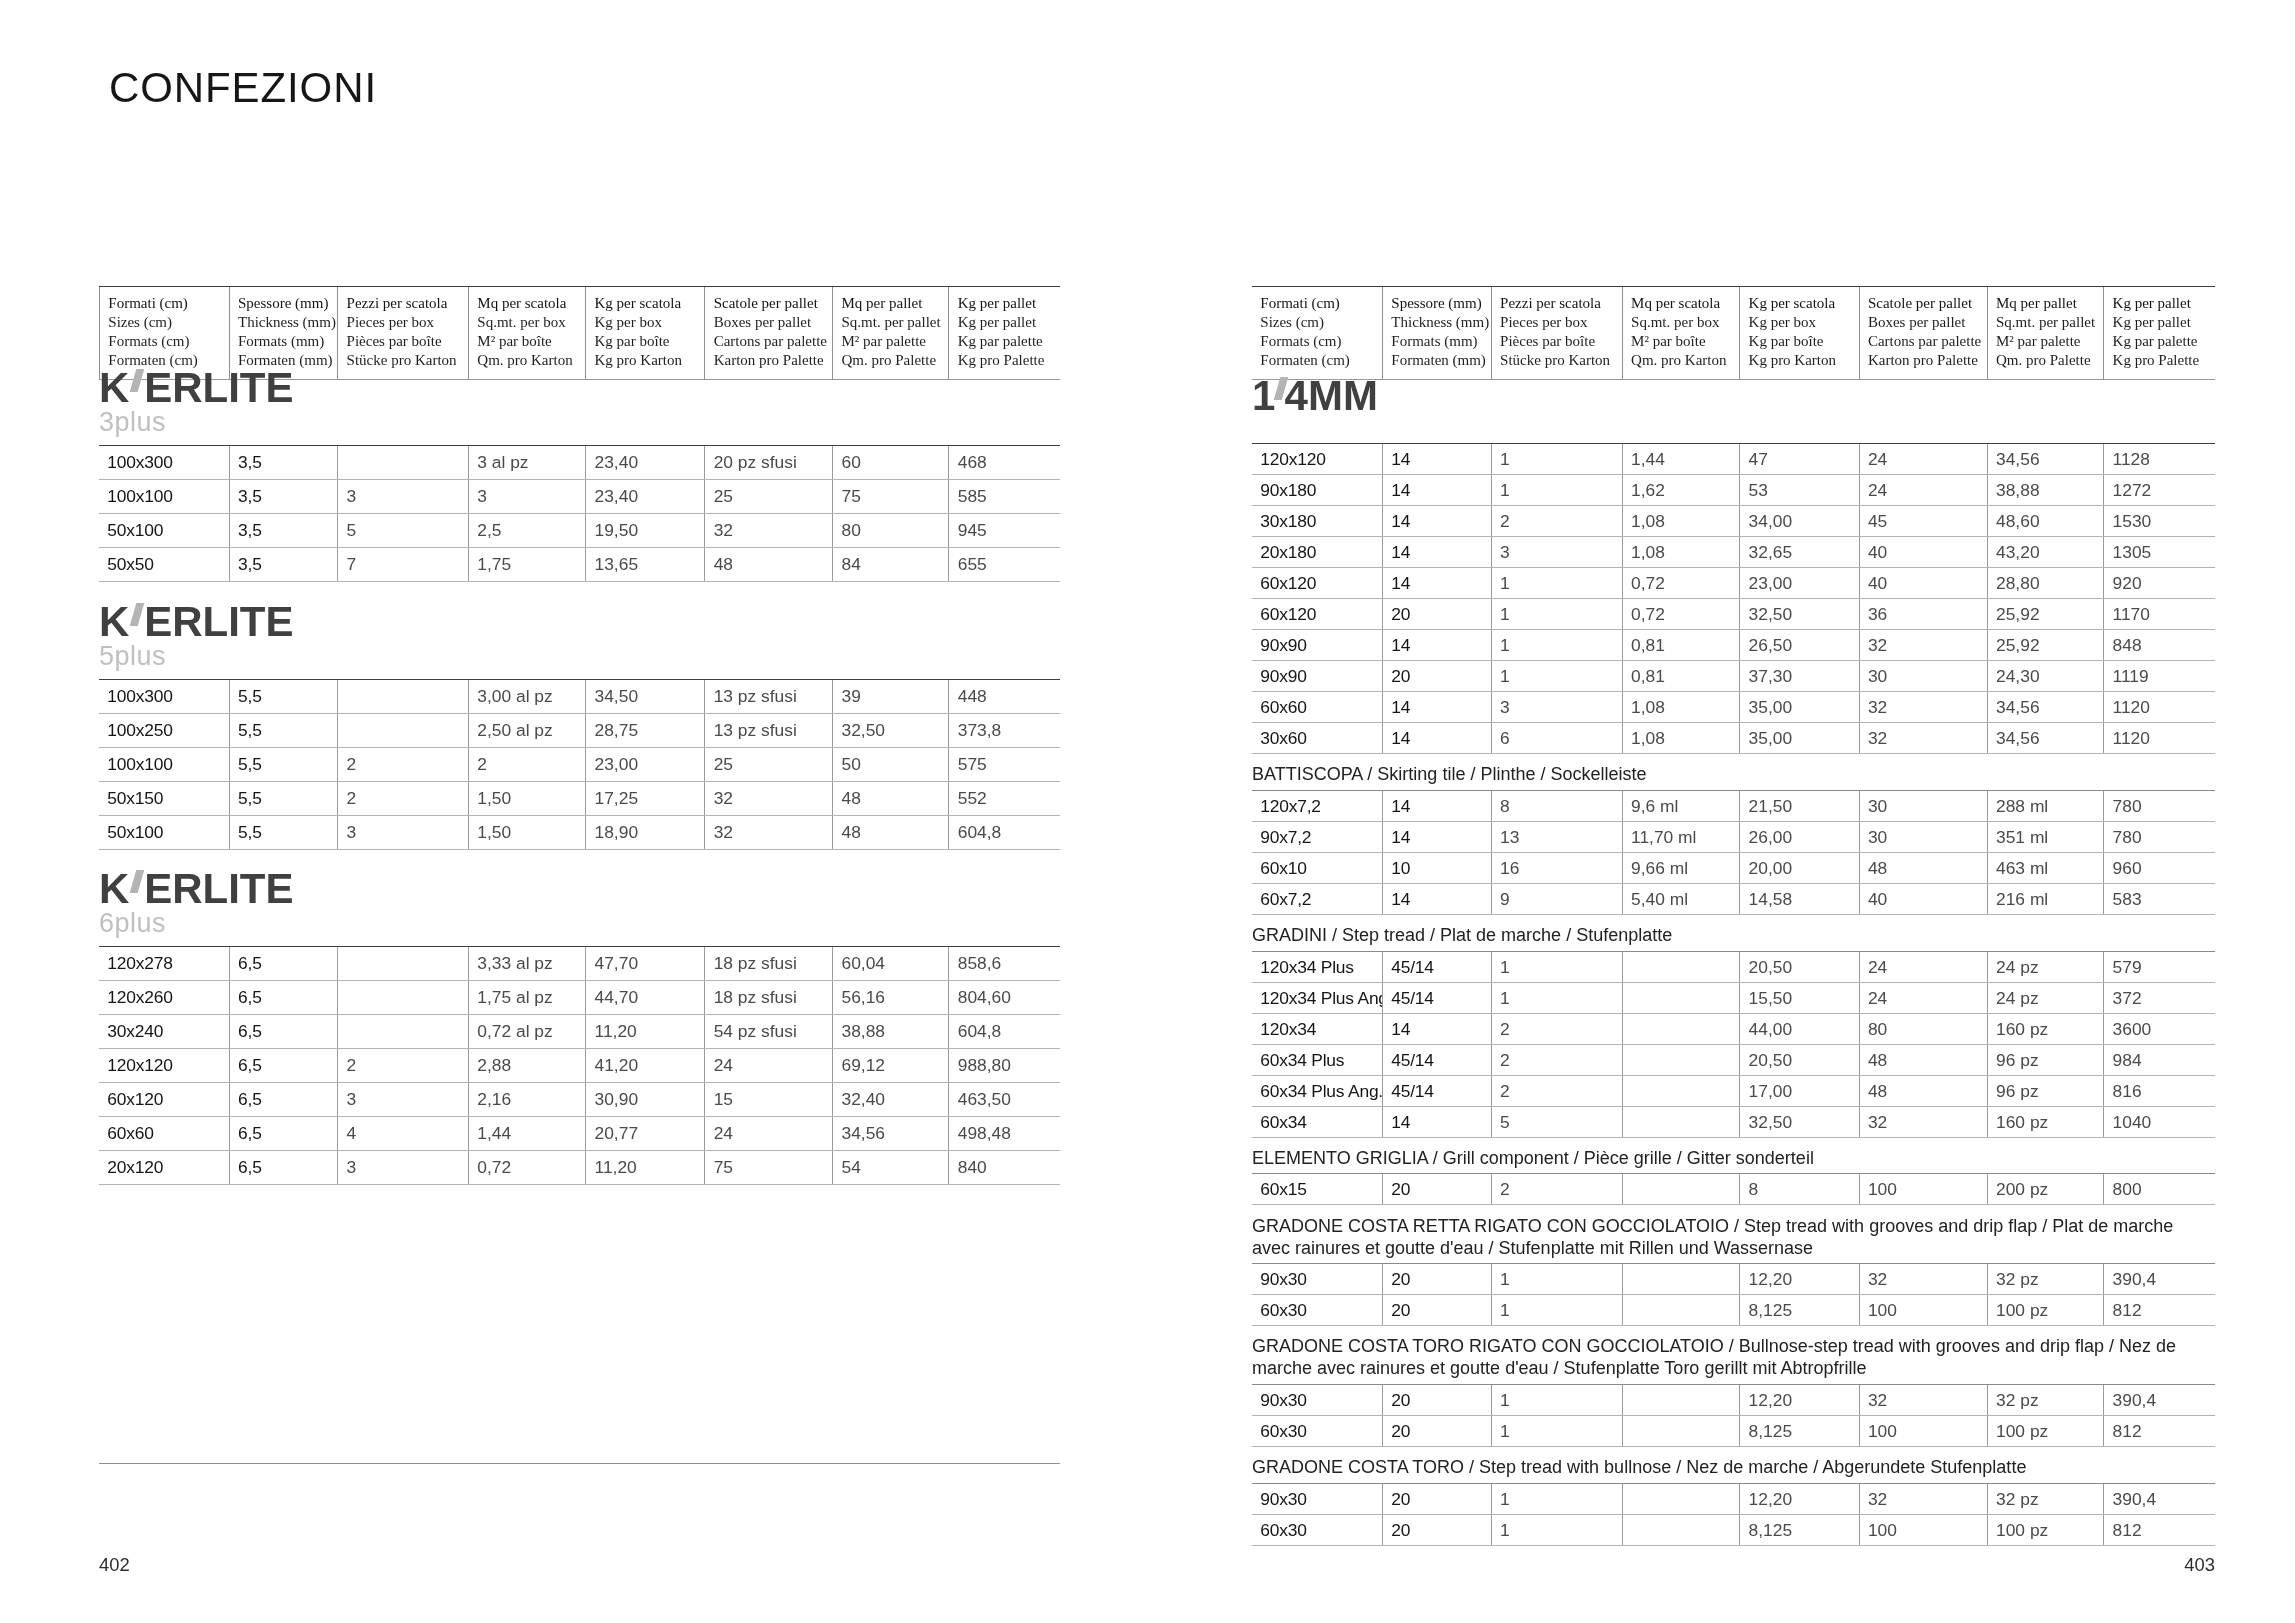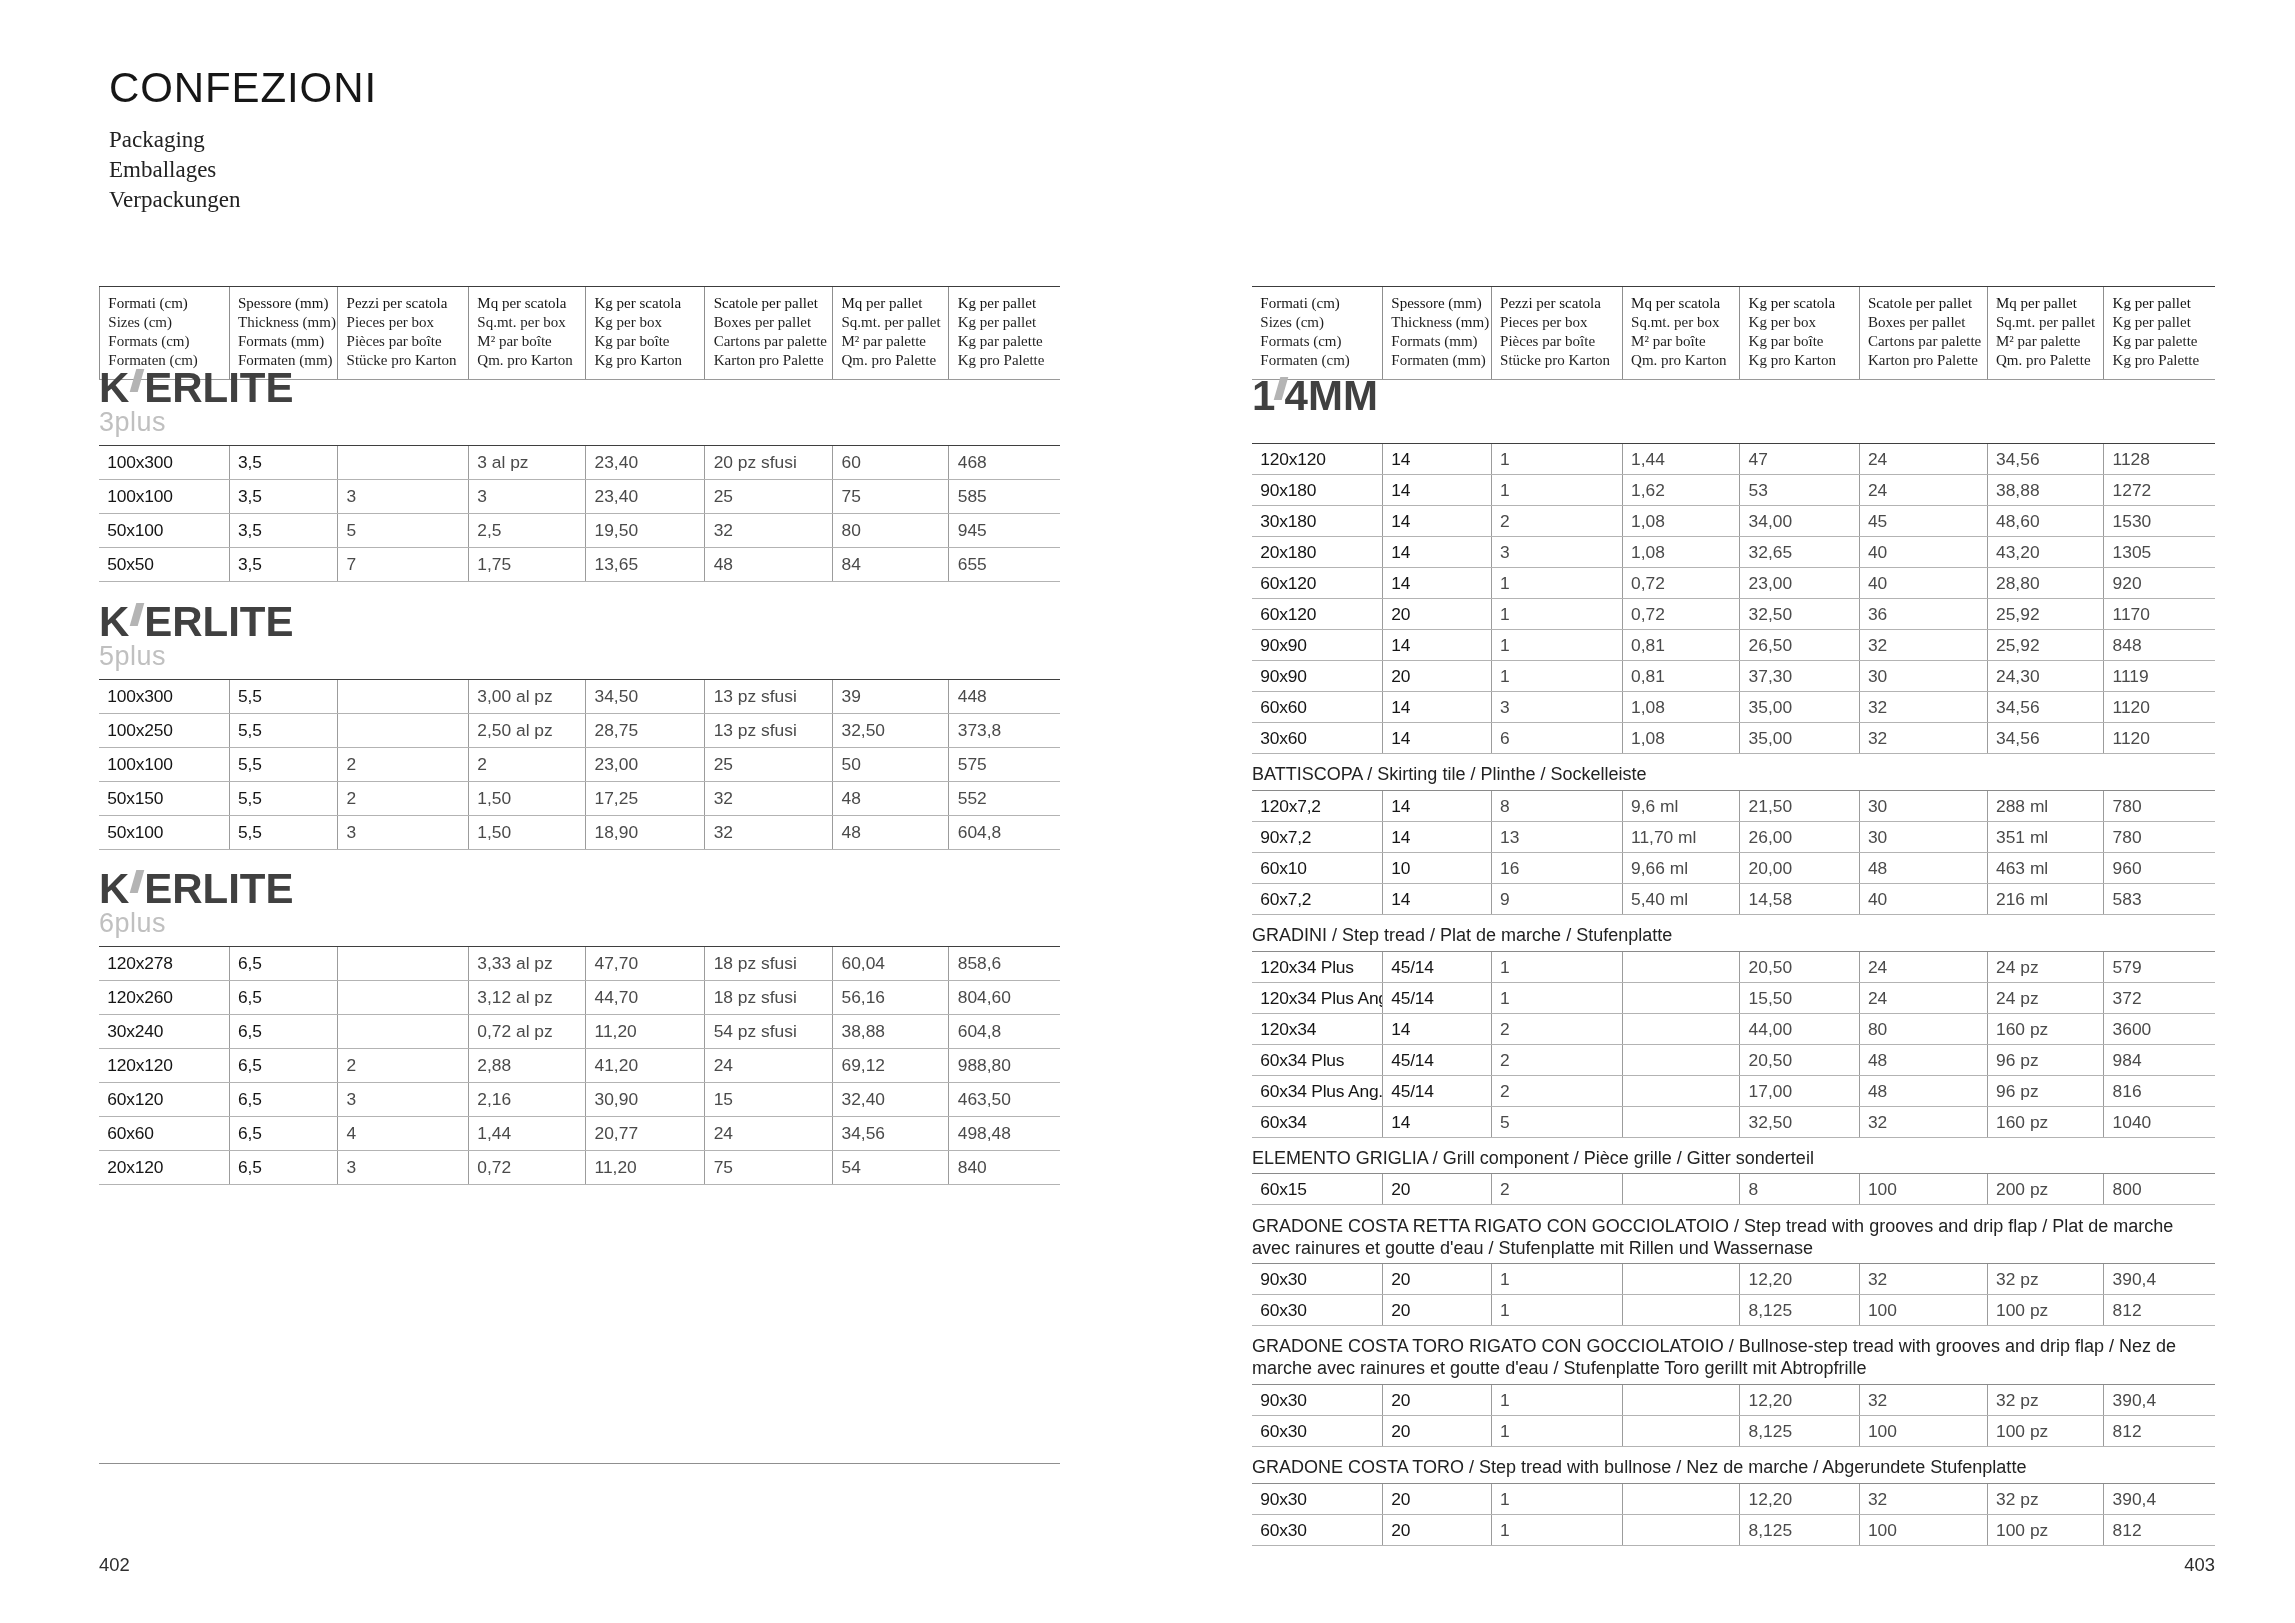--- a/index.html
+++ b/index.html
@@ -60,26 +60,20 @@
   .pageno.left{left:99px;}
   .pageno.right{left:1252px;width:963px;text-align:right;}
 </style>
 </head>
 <body>
 
 <div class="sheet">
 
   <div class="title-block">
     <h1 class="main-title">CONFEZIONI</h1>
-    <div>
-
-    <div class="sub-line">Packaging</div>
-        <div class="sub-line">Emballages</div>
-        <div class="sub-line">Verpackungen</div>
-      </div>
   </div>
 
   <div class="page-left">
     <div class="cols-header">
 
     <div class="hcol">
         <span class="hline">Formati (cm)</span>
         <span class="hline">Sizes (cm)</span>
         <span class="hline">Formats (cm)</span>
         <span class="hline">Formaten (cm)</span>
@@ -246,21 +240,21 @@
             <span class="dcell">3,33 al pz</span>
             <span class="dcell">47,70</span>
             <span class="dcell">18 pz sfusi</span>
             <span class="dcell">60,04</span>
             <span class="dcell">858,6</span>
           </div>
             <div class="drow">
             <span class="dcell">120x260</span>
             <span class="dcell">6,5</span>
             <span class="dcell"></span>
-            <span class="dcell">3,12 al pz</span>
+            <span class="dcell">1,75 al pz</span>
             <span class="dcell">44,70</span>
             <span class="dcell">18 pz sfusi</span>
             <span class="dcell">56,16</span>
             <span class="dcell">804,60</span>
           </div>
             <div class="drow">
             <span class="dcell">30x240</span>
             <span class="dcell">6,5</span>
             <span class="dcell"></span>
             <span class="dcell">0,72 al pz</span>

